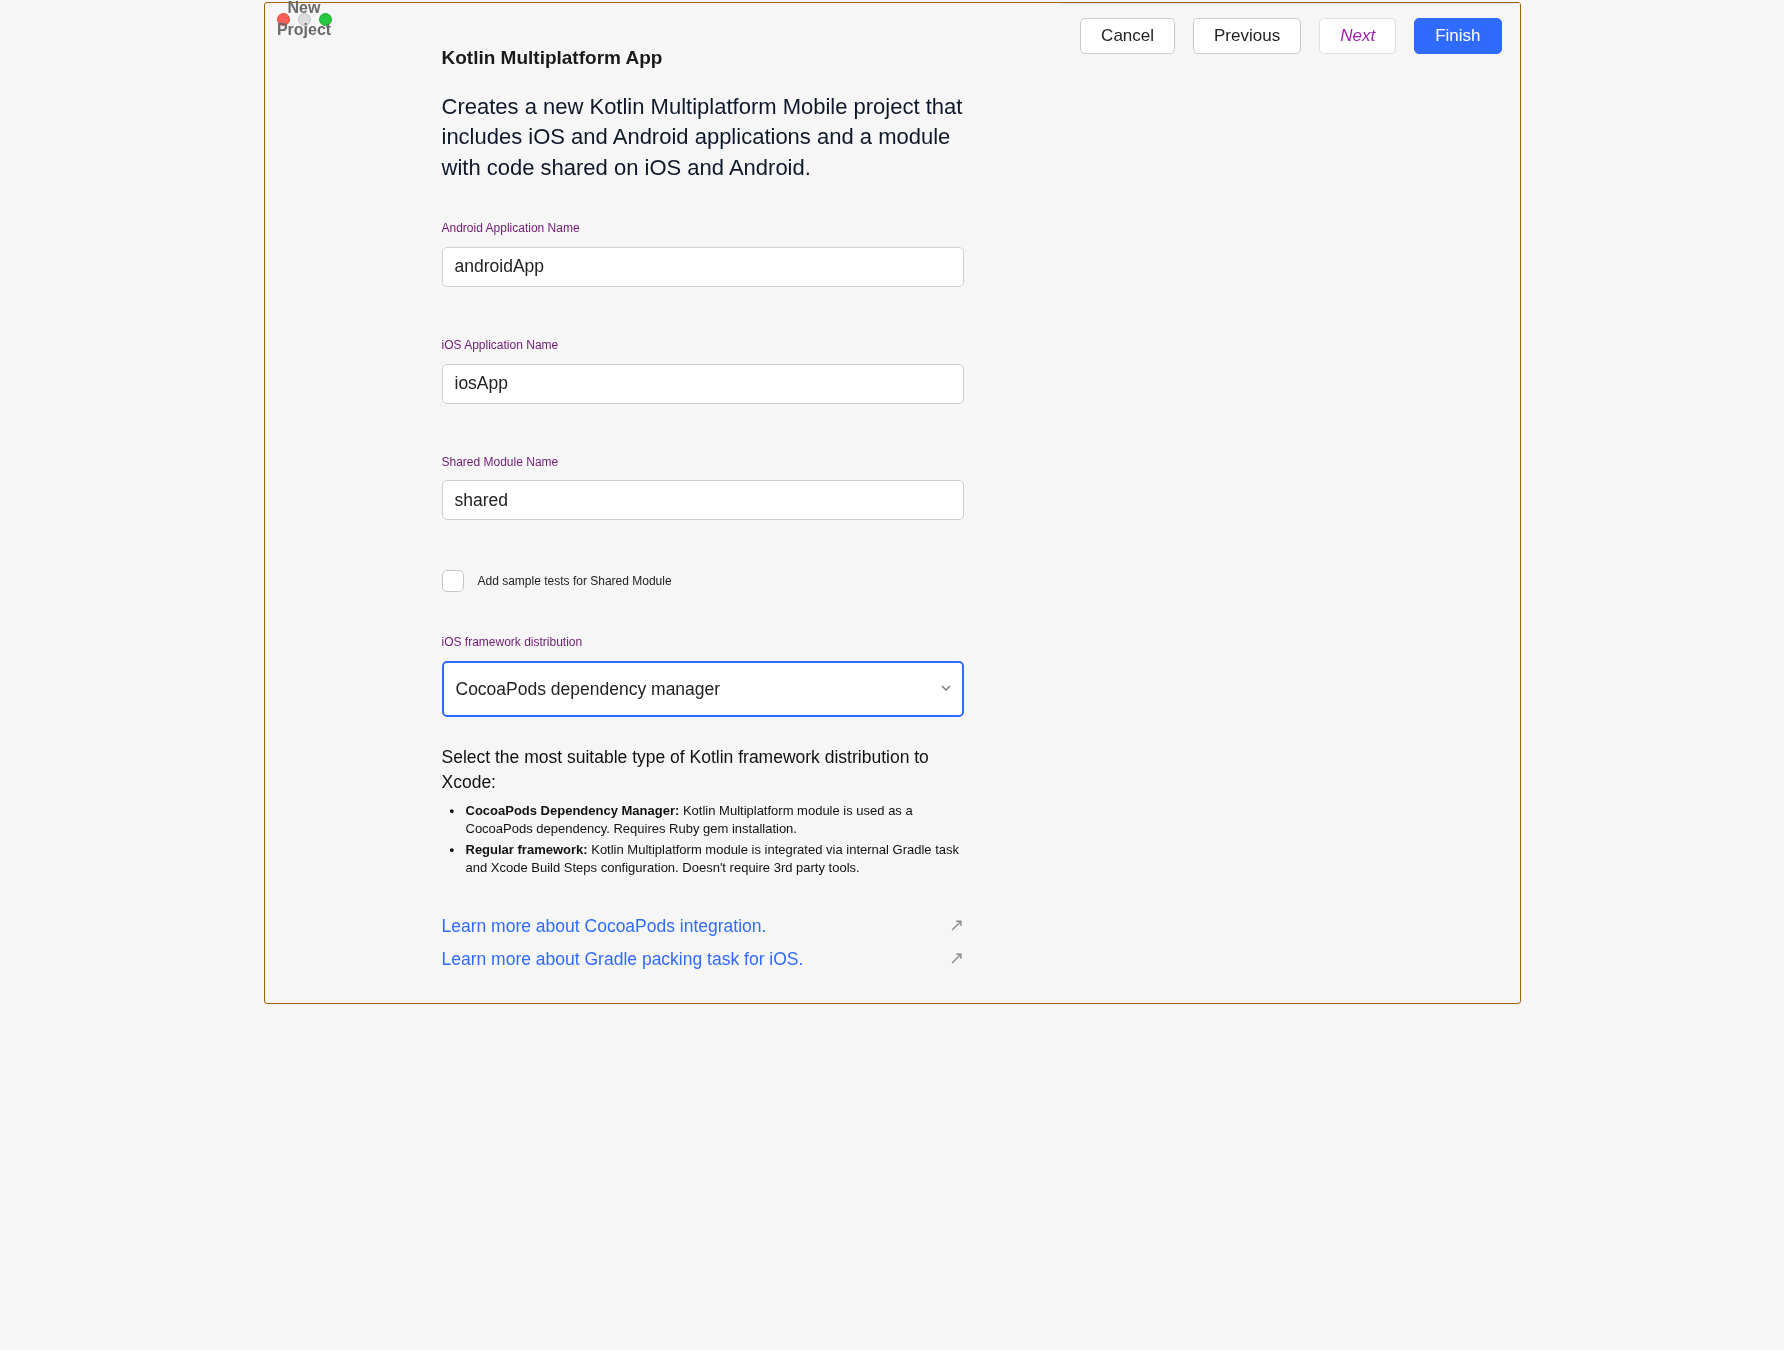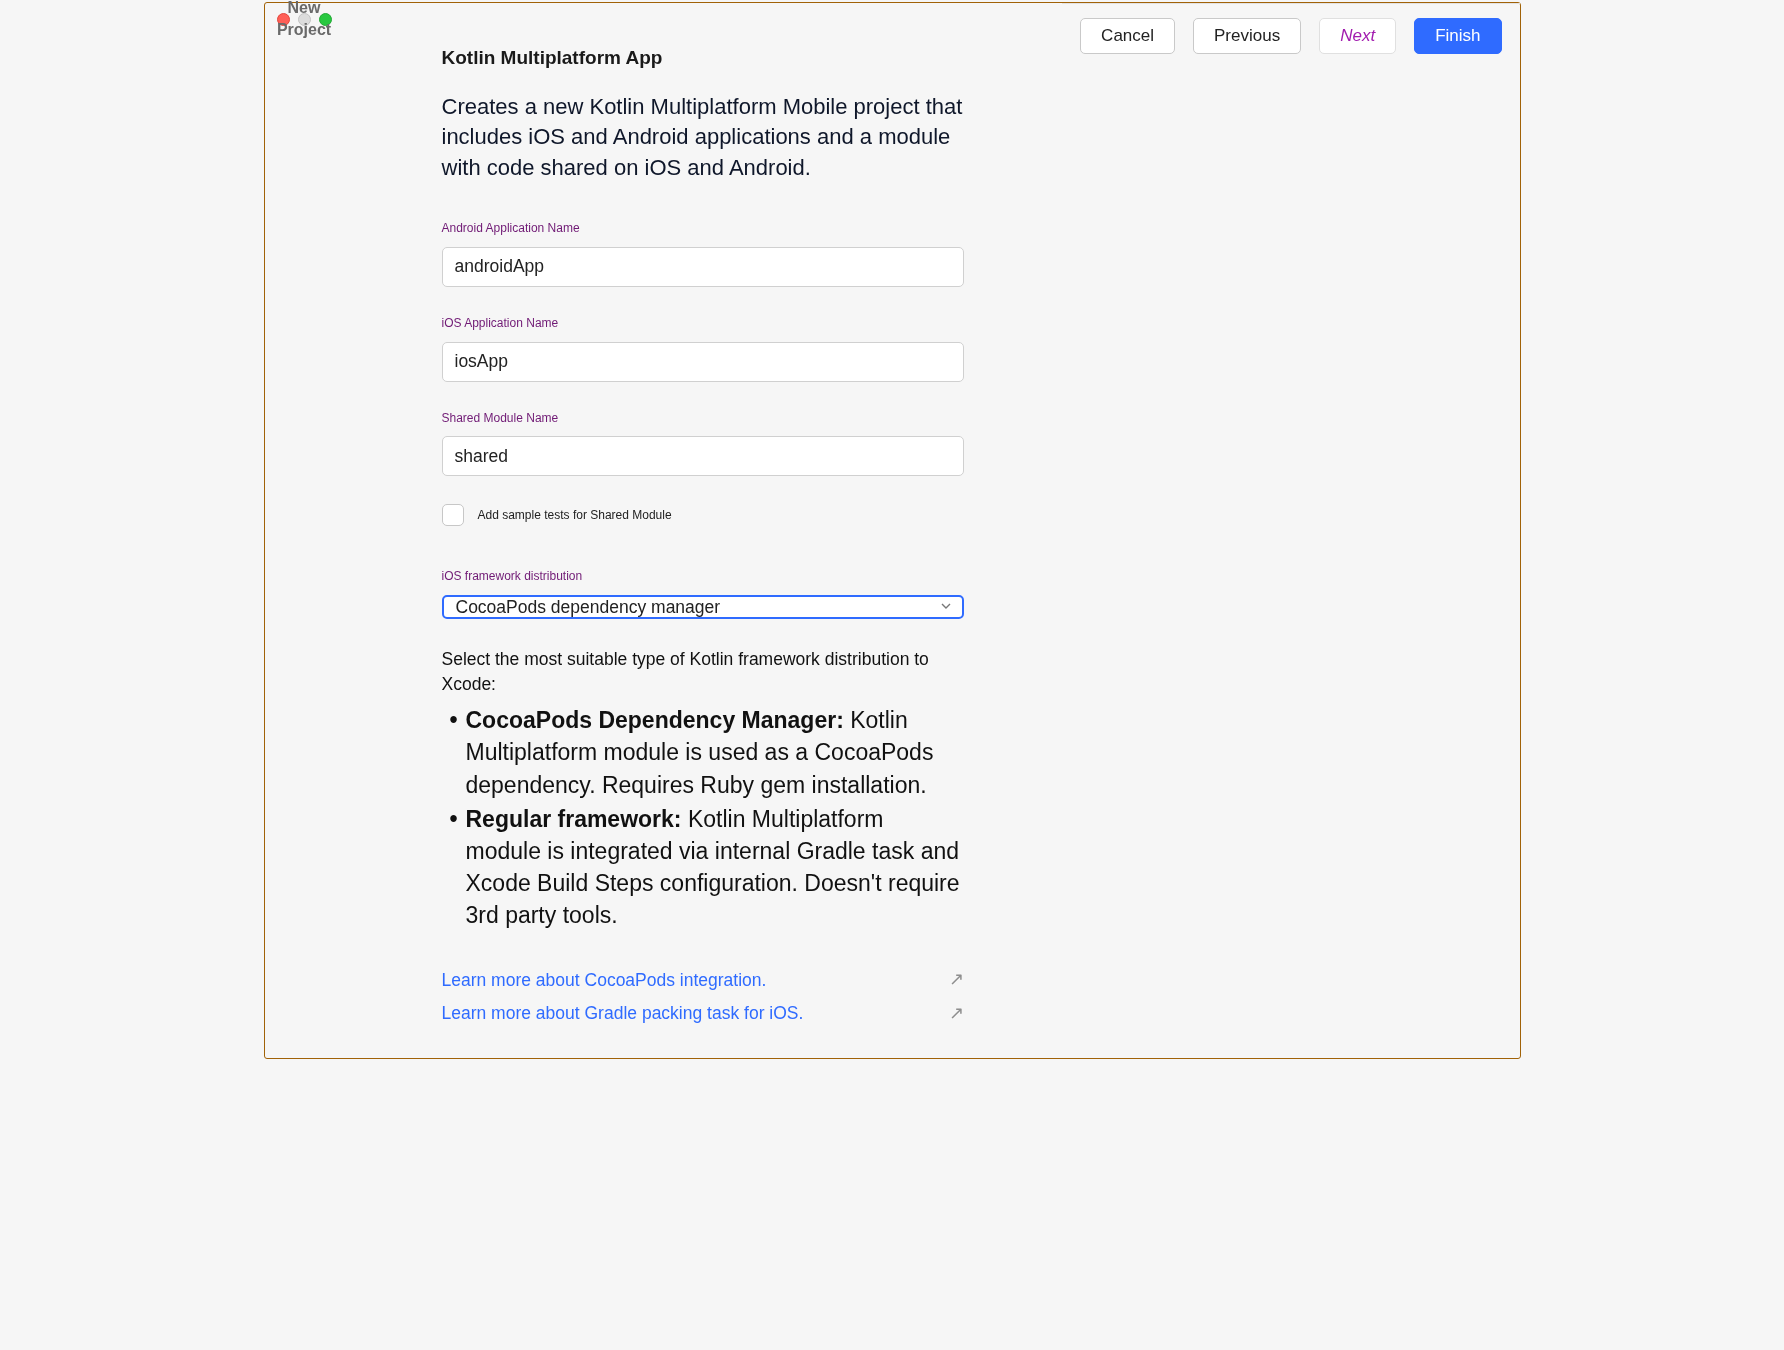--- a/index.html
+++ b/index.html
@@ -64,21 +64,21 @@
     }
     .text-input {
       width: 100%;
       height: 40px;
       border: 1px solid #d0d0d0;
       border-radius: 5px;
       background: #fff;
       padding: 16px 12px;
       font-size: 17.5px;
       color: #222;
-      margin-bottom: 28px;
+      margin-bottom: 50px;
     }
     .checkbox-row {
       display: flex;
       align-items: center;
       gap: 14px;
       margin-bottom: 42px;
     }
     .checkbox {
       width: 22px; height: 22px;
       border: 1px solid #c7c7c7;
@@ -90,21 +90,21 @@
       font-size: 12px;
       color: #222;
     }
     .select-wrap {
       position: relative;
       width: 100%;
       margin-bottom: 28px;
     }
     .select-input {
       width: 100%;
-      height: 24px;
+      height: 56px;
       border: 2px solid #2f6bff;
       border-radius: 5px;
       background: #fff;
       padding: 0 36px 0 12px;
       font-size: 17.5px;
       color: #222;
       display: flex;
       align-items: center;
       cursor: pointer;
     }
@@ -119,21 +119,21 @@
       font-size: 17.5px;
       color: #111;
       margin-bottom: 8px;
     }
     .bullets {
       list-style: none;
       padding-left: 8px;
       margin-bottom: 36px;
     }
     .bullets li {
-      font-size: 23px;
+      font-size: 13px;
       color: #111;
       position: relative;
       padding-left: 16px;
       margin-top: 2px;
     }
     .bullets li::before {
       content: "•";
       position: absolute;
       left: 0; top: 0;
       font-weight: 700;

